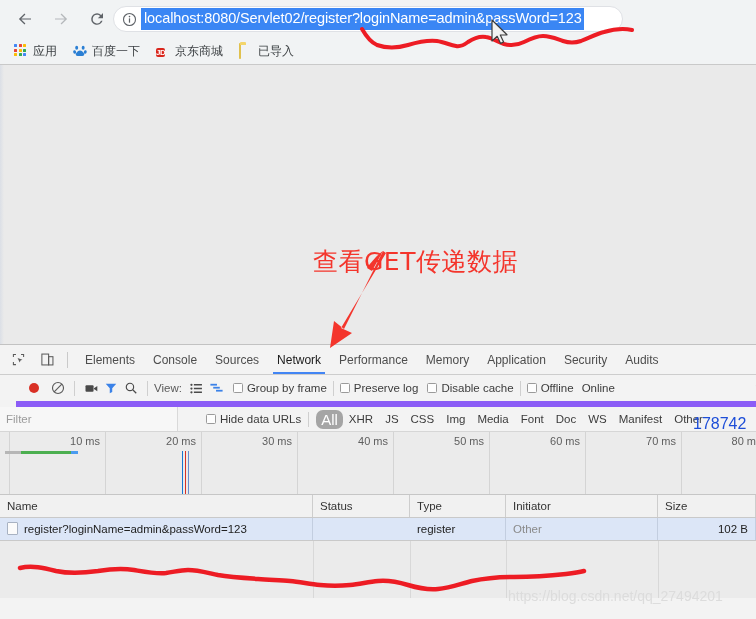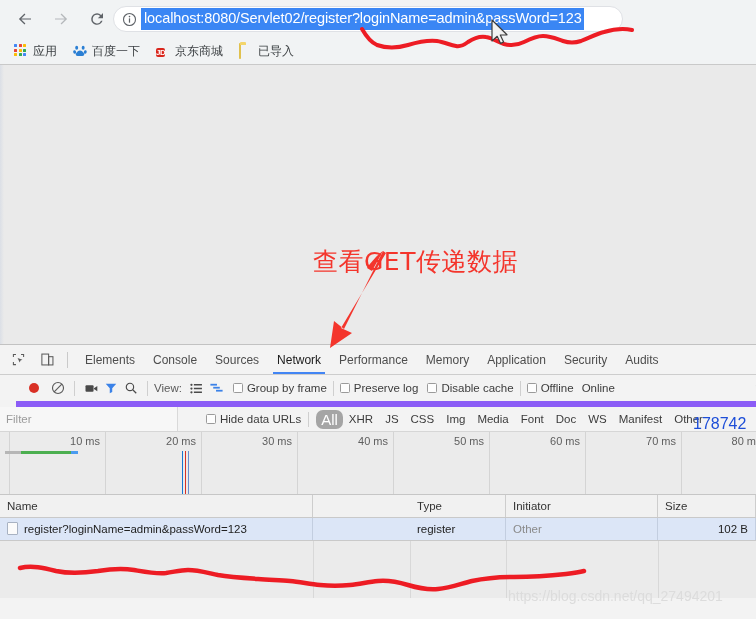--- a/index.html
+++ b/index.html
@@ -501,20 +501,21 @@
       <div class="ov-band" style="left:5px;width:16px;background:#b6b6b6"></div>
       <div class="ov-band" style="left:21px;width:50px;background:#4caf50"></div>
       <div class="ov-band" style="left:71px;width:7px;background:#4a9bf0"></div>
       <div class="ov-marker" style="left:182px;background:#1976d2"></div>
       <div class="ov-marker" style="left:185px;background:#d93025"></div>
       <div class="ov-marker" style="left:188px;background:#6a8fd0"></div>
     </div>
 
     <div class="req-head">
       <div class="rh" style="left:0;width:313px">Name</div>
+      <div class="rh" style="left:313px;width:97px">Status</div>
       <div class="rh" style="left:410px;width:96px">Type</div>
       <div class="rh" style="left:506px;width:152px">Initiator</div>
       <div class="rh" style="left:658px;width:98px">Size</div>
     </div>
 
     <div class="req-row">
       <div class="rc" style="left:0;width:313px">
         <span class="doc-ico"></span><span>register?loginName=admin&amp;passWord=123</span>
       </div>
       <div class="rc" style="left:410px;width:96px">register</div>

